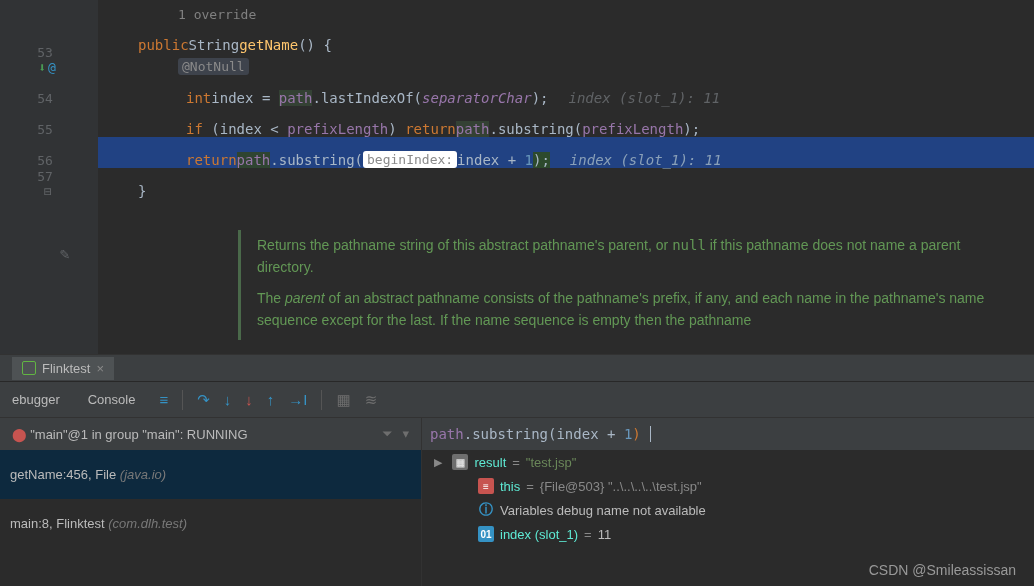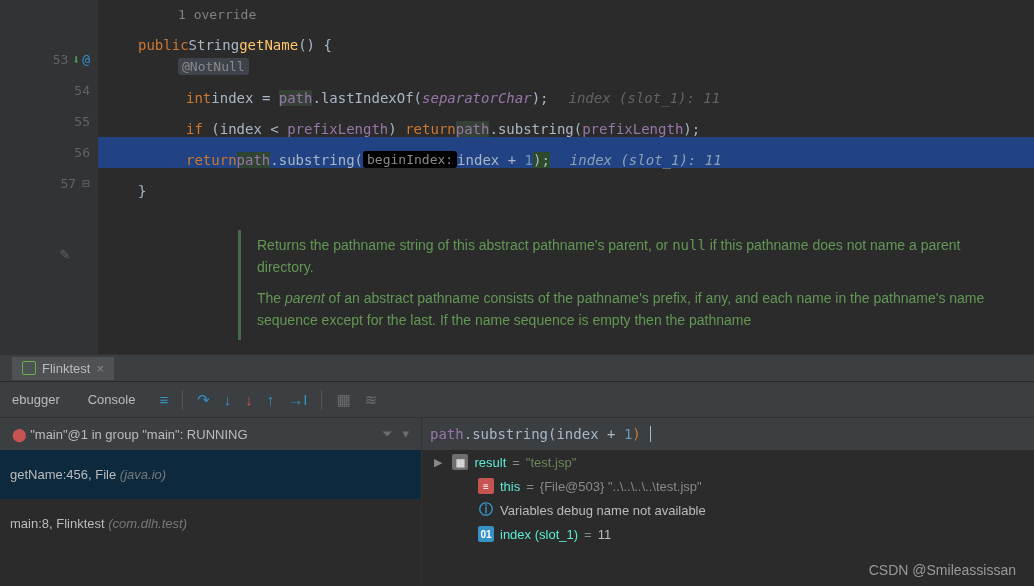--- a/index.html
+++ b/index.html
@@ -24,20 +24,21 @@
 }
 .gutter-row {
   height: 31px;
   display: flex;
   align-items: center;
   justify-content: flex-end;
   padding-right: 8px;
   color: #606366;
   font-size: 13px;
   position: relative;
+  flex-direction: column;
 }
 .gutter-icons {
   display: flex;
   align-items: center;
   gap: 2px;
 }
 .code-area {
   flex: 1;
   background: #2b2b2b;
 }
@@ -54,21 +55,21 @@
 .override-text {
   color: #808080;
   font-size: 13px;
   padding-left: 40px;
 }
 .annotation { color: #bbb529; }
 .kw { color: #cc7832; }
 .field { color: #9876aa; }
 .method { color: #ffc66d; }
 .param-hint {
-  background: #000000;
+  background: #ffffff;
   color: #8a8a8a;
   padding: 1px 4px;
   border-radius: 3px;
   font-size: 13px;
 }
 .num { color: #6897bb; }
 .inline-hint {
   color: #606366;
   font-style: italic;
   margin-left: 20px;

